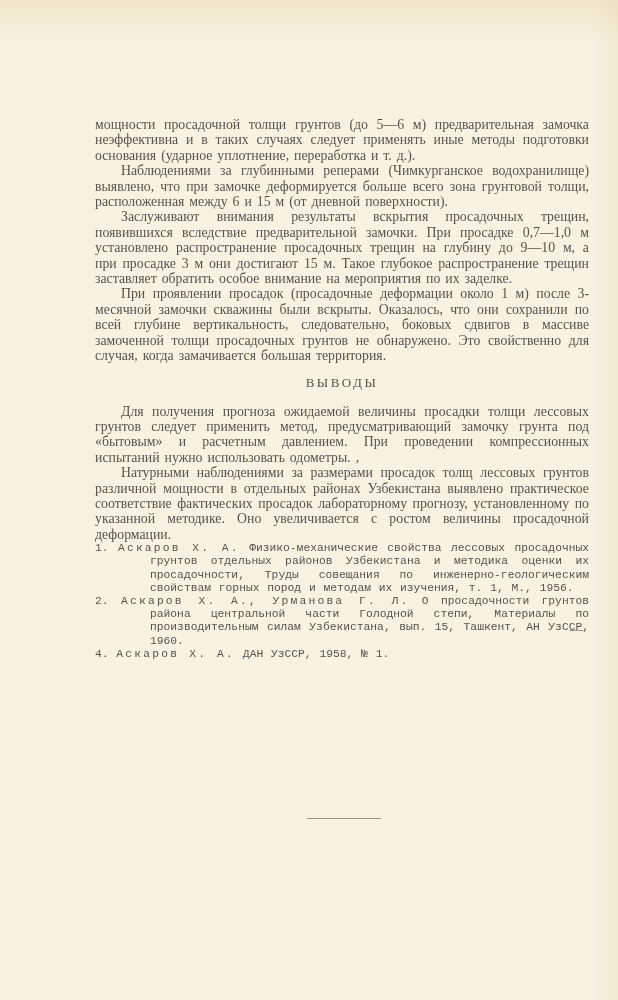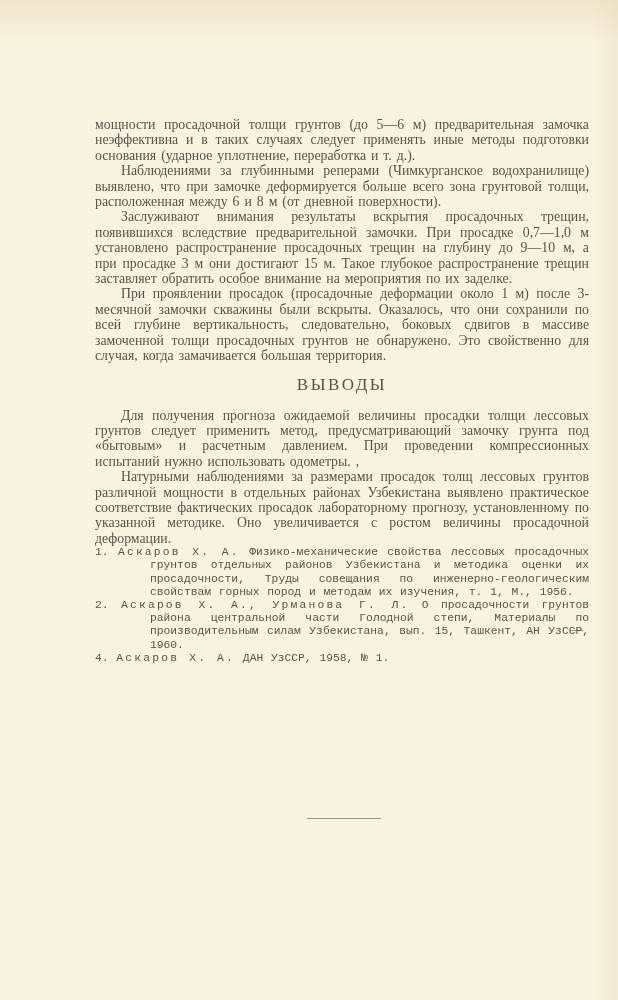--- a/index.html
+++ b/index.html
@@ -48,21 +48,21 @@
     text-align: justify;
     text-indent: 26px;
     word-spacing: 1.5px;
   }
   .para.first {
     text-indent: 0;
   }
   .h-conclusions {
     margin: 11px 0 13px 0;
     text-align: center;
-    font-size: 17px;
+    font-size: 13px;
     letter-spacing: 2.5px;
     font-weight: 400;
   }
   .h-literature {
     margin: 15px 0 10px 0;
     text-align: center;
     font-size: 12.2px;
     letter-spacing: 1.8px;
     font-weight: 400;
   }
@@ -99,21 +99,21 @@
 </style>
 </head>
 <body>
 
 <div class="page">
   <div class="shade-top"></div>
   <div class="shade-right"></div>
 
   <div class="text-col">
     <p class="para first">мощности просадочной толщи грунтов (до 5—6 м) предварительная замочка неэффективна и в таких случаях следует применять иные методы подготовки основания (ударное уплотнение, переработка и т. д.).</p>
-    <p class="para">Наблюдениями за глубинными реперами (Чимкурганское водохранилище) выявлено, что при замочке деформируется больше всего зона грунтовой толщи, расположенная между 6 и 8 м (от дневной поверхности).</p>
+    <p class="para">Наблюдениями за глубинными реперами (Чимкурганское водохранилище) выявлено, что при замочке деформируется больше всего зона грунтовой толщи, расположенная между 6 и 15 м (от дневной поверхности).</p>
     <p class="para">Заслуживают внимания результаты вскрытия просадочных трещин, появившихся вследствие предварительной замочки. При просадке 0,7—1,0 м установлено распространение просадочных трещин на глубину до 9—10 м, а при просадке 3 м они достигают 15 м. Такое глубокое распространение трещин заставляет обратить особое внимание на мероприятия по их заделке.</p>
     <p class="para">При проявлении просадок (просадочные деформации около 1 м) после 3-месячной замочки скважины были вскрыты. Оказалось, что они сохранили по всей глубине вертикальность, следовательно, боковых сдвигов в массиве замоченной толщи просадочных грунтов не обнаружено. Это свойственно для случая, когда замачивается большая территория.</p>
 
     <div class="h-conclusions">ВЫВОДЫ</div>
 
     <p class="para">Для получения прогноза ожидаемой величины просадки толщи лессовых грунтов следует применить метод, предусматривающий замочку грунта под «бытовым» и расчетным давлением. При проведении компрессионных испытаний нужно использовать одометры. ,</p>
     <p class="para">Натурными наблюдениями за размерами просадок толщ лессовых грунтов различной мощности в отдельных районах Узбекистана выявлено практическое соответствие фактических просадок лабораторному прогнозу, установленному по указанной методике. Оно увеличивается с ростом величины просадочной деформации.</p>
 
 
     <div class="refs">

